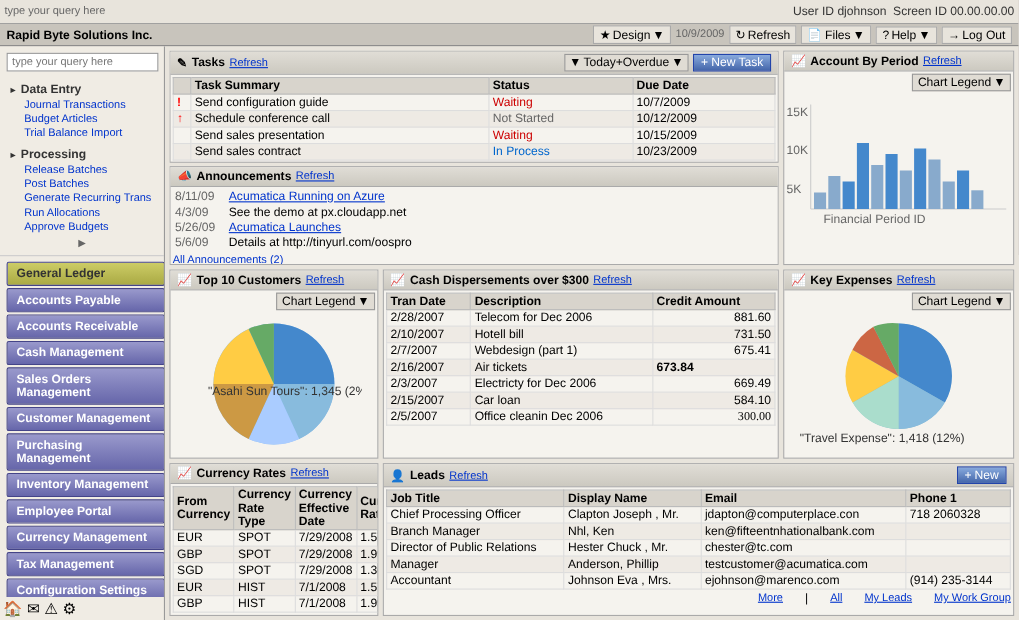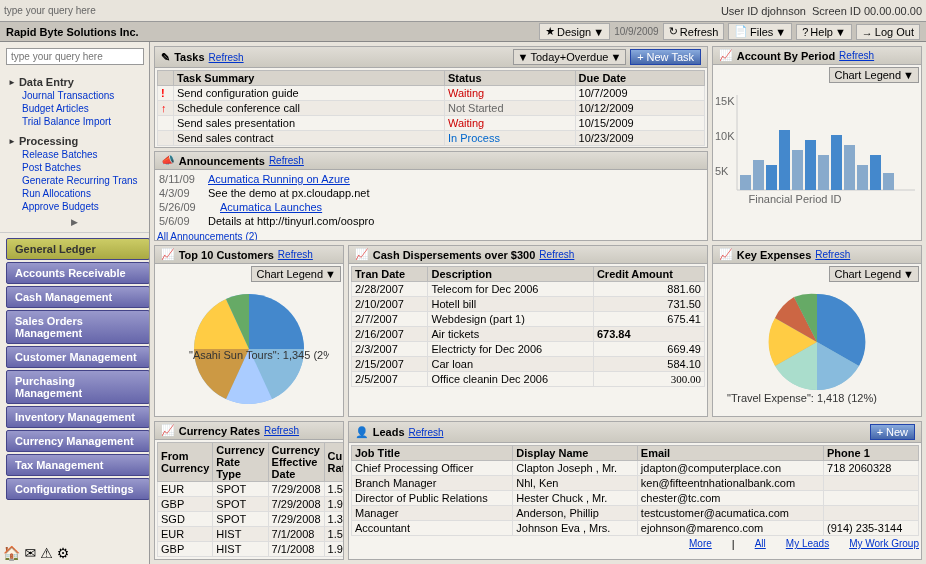--- a/index.html
+++ b/index.html
@@ -128,26 +128,28 @@
           <div class="sidebar-item">Post Batches</div>
           <div class="sidebar-item">Generate Recurring Trans</div>
           <div class="sidebar-item">Run Allocations</div>
           <div class="sidebar-item">Approve Budgets</div>
           <div style="text-align:center;padding:2px;"><span style="font-size:9px;color:#666;">▶</span></div>
         </div>
         <div class="sidebar-divider"></div>
 
         <div id="nav-buttons" style="padding:2px 3px;">
             <button class="nav-btn active">General Ledger</button>
+            <button class="nav-btn">Accounts Payable</button>
             <button class="nav-btn">Accounts Receivable</button>
             <button class="nav-btn">Cash Management</button>
             <button class="nav-btn">Sales Orders Management</button>
             <button class="nav-btn">Customer Management</button>
             <button class="nav-btn">Purchasing Management</button>
             <button class="nav-btn">Inventory Management</button>
+            <button class="nav-btn">Employee Portal</button>
             <button class="nav-btn">Currency Management</button>
             <button class="nav-btn">Tax Management</button>
             <button class="nav-btn">Configuration Settings</button>
           </div>
       </div>
 
       <div class="sidebar-icons">
         <span style="font-size:14px;cursor:pointer;">🏠</span>
         <span style="font-size:14px;cursor:pointer;">✉</span>
         <span style="font-size:14px;cursor:pointer;">⚠</span>
@@ -231,21 +233,21 @@
             <div class="panel-body">
               <div id="announcements-list">
                   <div style="font-size: 10px; padding: 1px 2px; display: flex; gap: 4px;">
                     <span style="color:#666;min-width:45px;">8/11/09</span>
                     <span style="color:#0033cc;cursor:pointer;text-decoration:underline;">Acumatica Running on Azure</span>
                   </div>
                   <div style="font-size: 10px; padding: 1px 2px; display: flex; gap: 4px;">
                     <span style="color:#666;min-width:45px;">4/3/09</span>
                     <span>See the demo at px.cloudapp.net</span>
                   </div>
-                  <div style="font-size: 10px; padding: 1px 2px; display: flex; gap: 16px;">
+                  <div style="font-size: 10px; padding: 1px 2px; display: flex; gap: 4px;">
                     <span style="color:#666;min-width:45px;">5/26/09</span>
                     <span style="color:#0033cc;cursor:pointer;text-decoration:underline;">Acumatica Launches</span>
                   </div>
                   <div style="font-size: 10px; padding: 1px 2px; display: flex; gap: 4px;">
                     <span style="color:#666;min-width:45px;">5/6/09</span>
                     <span>Details at http://tinyurl.com/oospro</span>
                   </div>
                 </div>
               <div style="padding:2px 0;">
                 <span class="link">All Announcements (2)</span>

